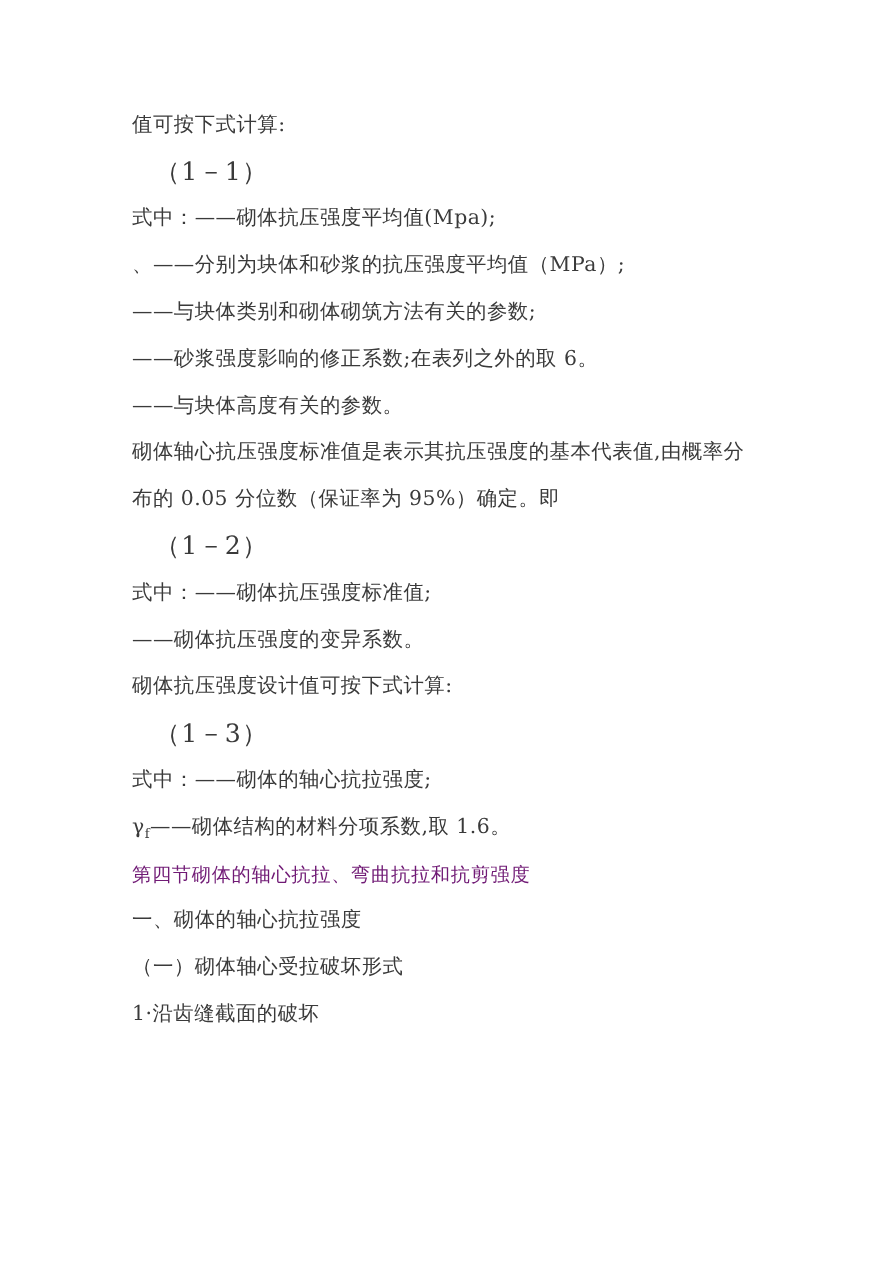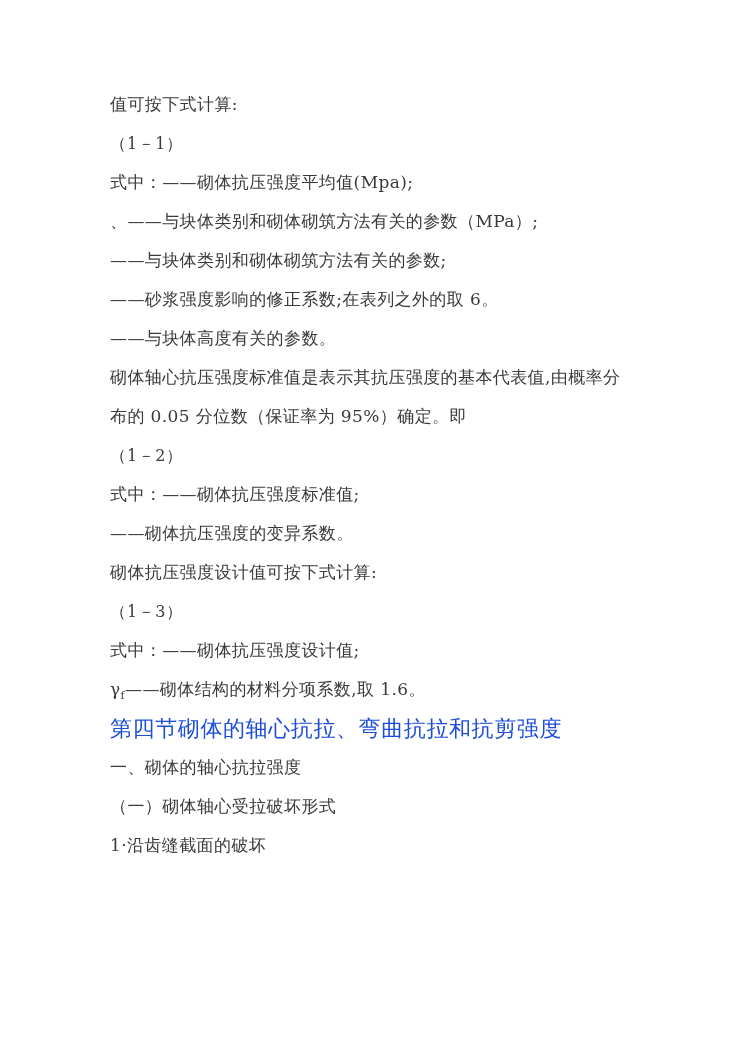--- a/index.html
+++ b/index.html
@@ -23,52 +23,53 @@
   }
   .line {
     height: 39px;
     line-height: 39px;
     font-size: 17px;
     letter-spacing: 0.4px;
     color: #3a3a3a;
     white-space: nowrap;
   }
   .line.formula {
-    font-size: 16px;
+    font-size: 21px;
     letter-spacing: 1px;
+    margin-left: 19px;
   }
   .line.heading {
-    font-size: 22px;
+    font-size: 16px;
     letter-spacing: 0.6px;
-    color: #1d4ed8;
+    color: #701a75;
   }
   .subscript {
     font-size: 11px;
     vertical-align: -4px;
   }
 </style>
 </head>
 <body>
 
 <div class="page">
   <div class="content">
       <div class="line body">值可按下式计算:</div>
       <div class="line formula">（1－1）</div>
       <div class="line body">式中：——砌体抗压强度平均值(Mpa);</div>
-      <div class="line body">、——与块体类别和砌体砌筑方法有关的参数（MPa）;</div>
+      <div class="line body">、——分别为块体和砂浆的抗压强度平均值（MPa）;</div>
       <div class="line body">——与块体类别和砌体砌筑方法有关的参数;</div>
       <div class="line body">——砂浆强度影响的修正系数;在表列之外的取 6。</div>
       <div class="line body">——与块体高度有关的参数。</div>
       <div class="line body">砌体轴心抗压强度标准值是表示其抗压强度的基本代表值,由概率分</div>
       <div class="line body">布的 0.05 分位数（保证率为 95%）确定。即</div>
       <div class="line formula">（1－2）</div>
       <div class="line body">式中：——砌体抗压强度标准值;</div>
       <div class="line body">——砌体抗压强度的变异系数。</div>
       <div class="line body">砌体抗压强度设计值可按下式计算:</div>
       <div class="line formula">（1－3）</div>
-      <div class="line body">式中：——砌体抗压强度设计值;</div>
+      <div class="line body">式中：——砌体的轴心抗拉强度;</div>
       <div class="line body"><span>γ</span><span class="subscript">f</span><span>——砌体结构的材料分项系数,取 1.6。</span></div>
       <div class="line heading">第四节砌体的轴心抗拉、弯曲抗拉和抗剪强度</div>
       <div class="line body">一、砌体的轴心抗拉强度</div>
       <div class="line body">（一）砌体轴心受拉破坏形式</div>
       <div class="line body">1·沿齿缝截面的破坏</div>
     </div>
 </div>
 
 </body></html>

